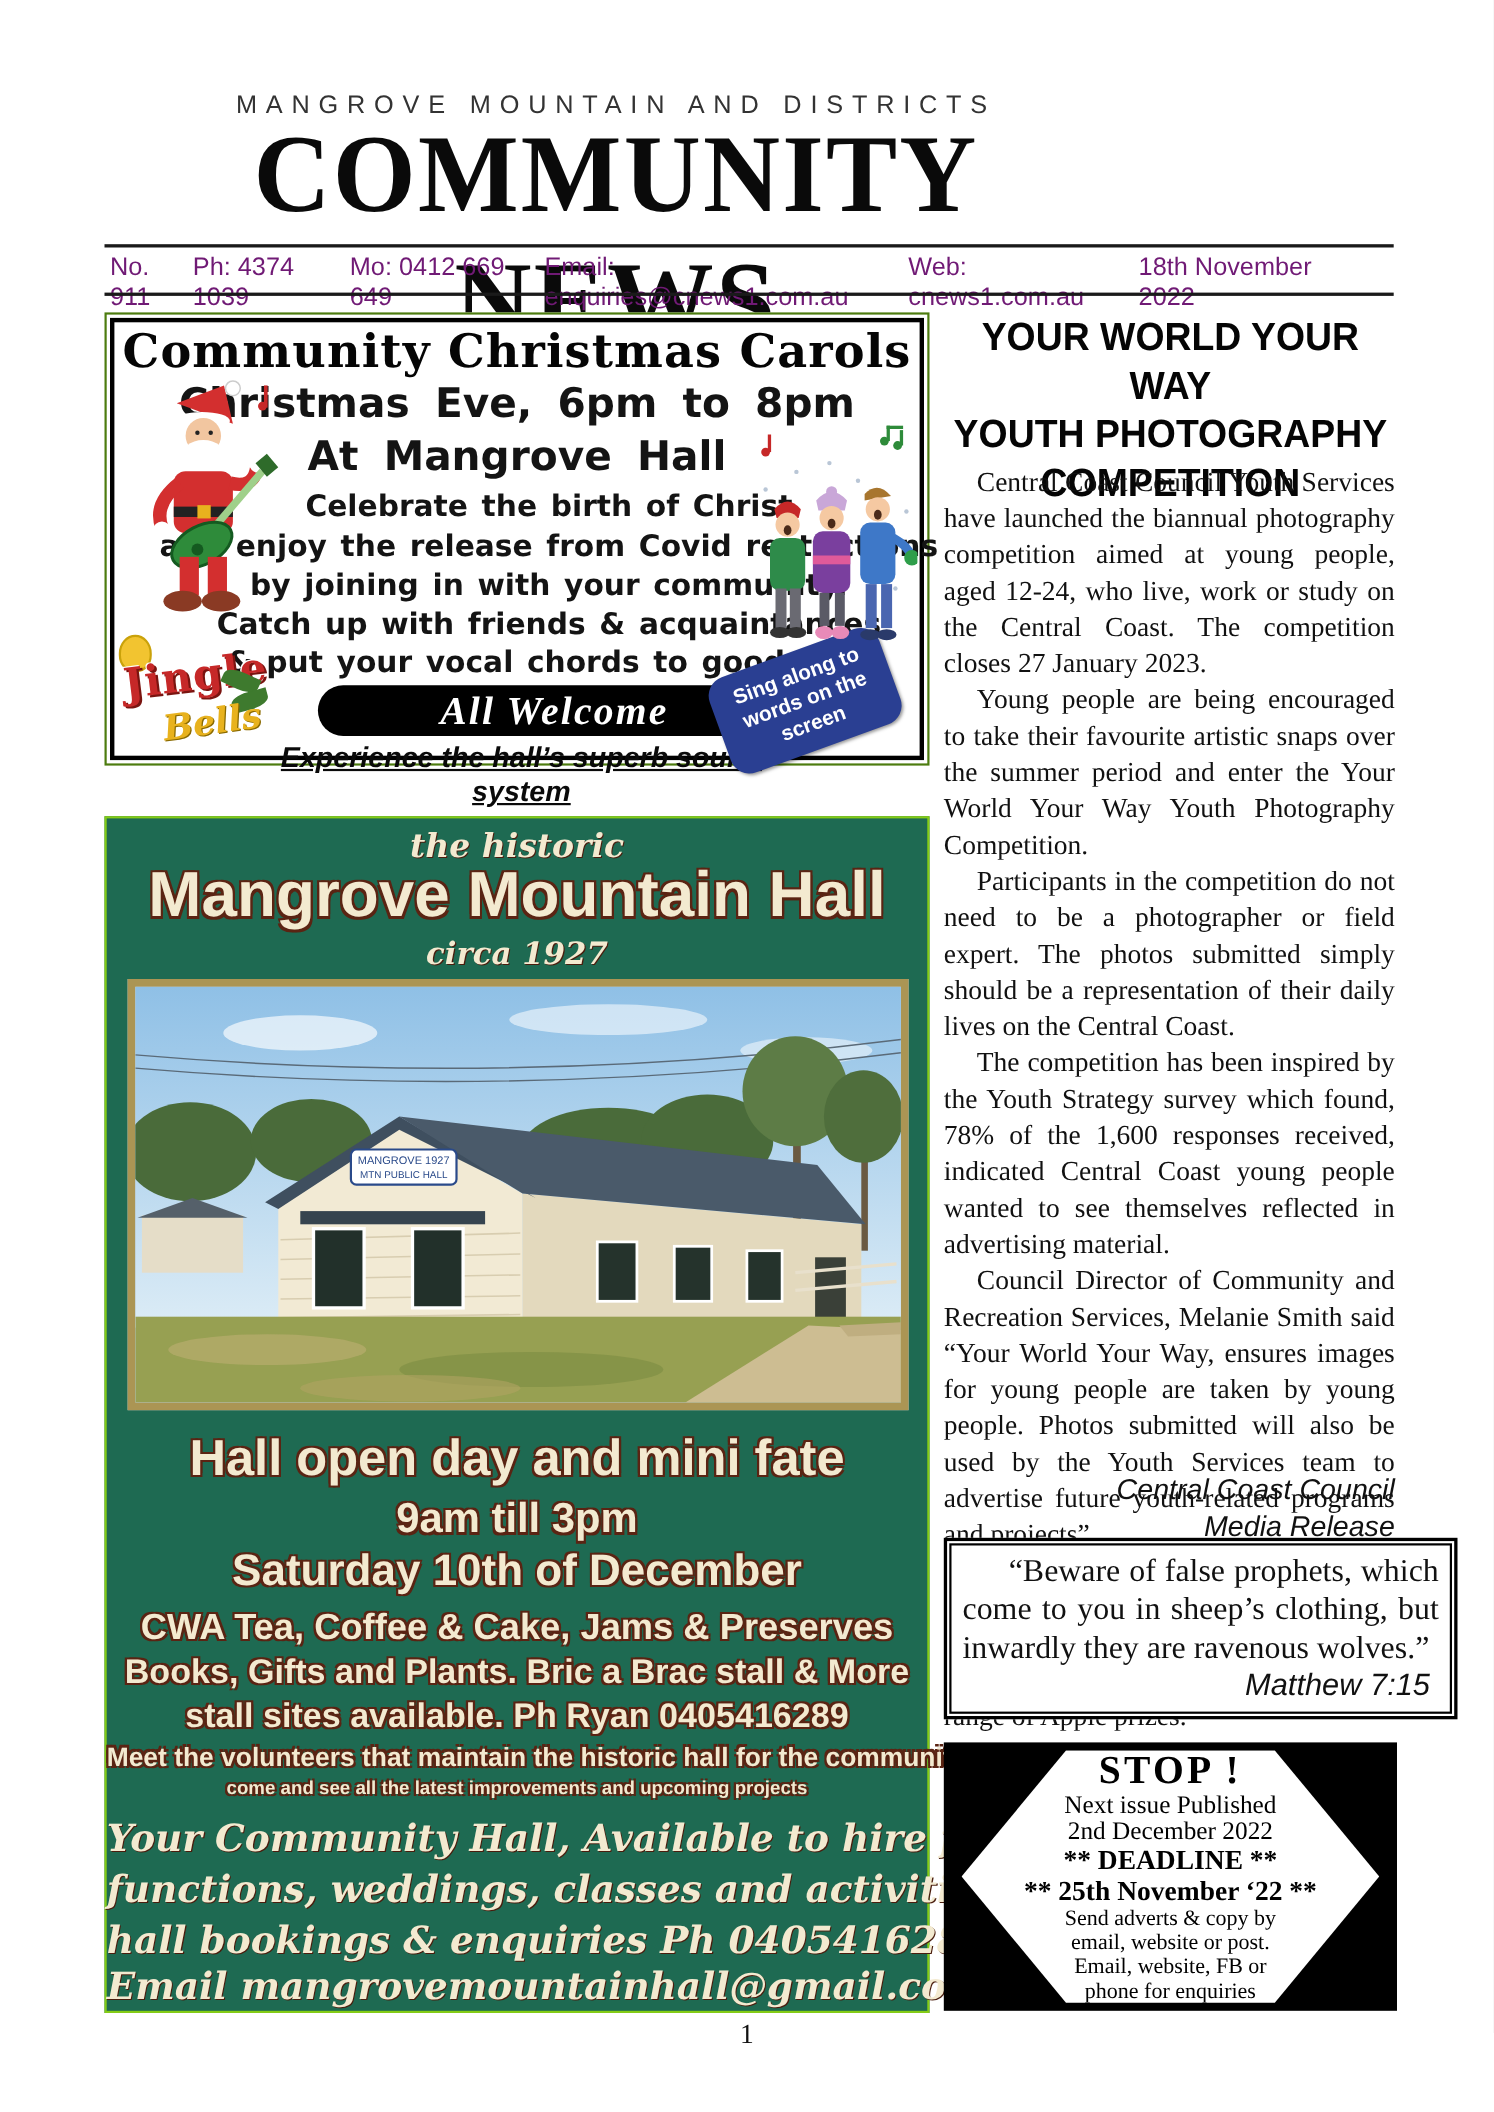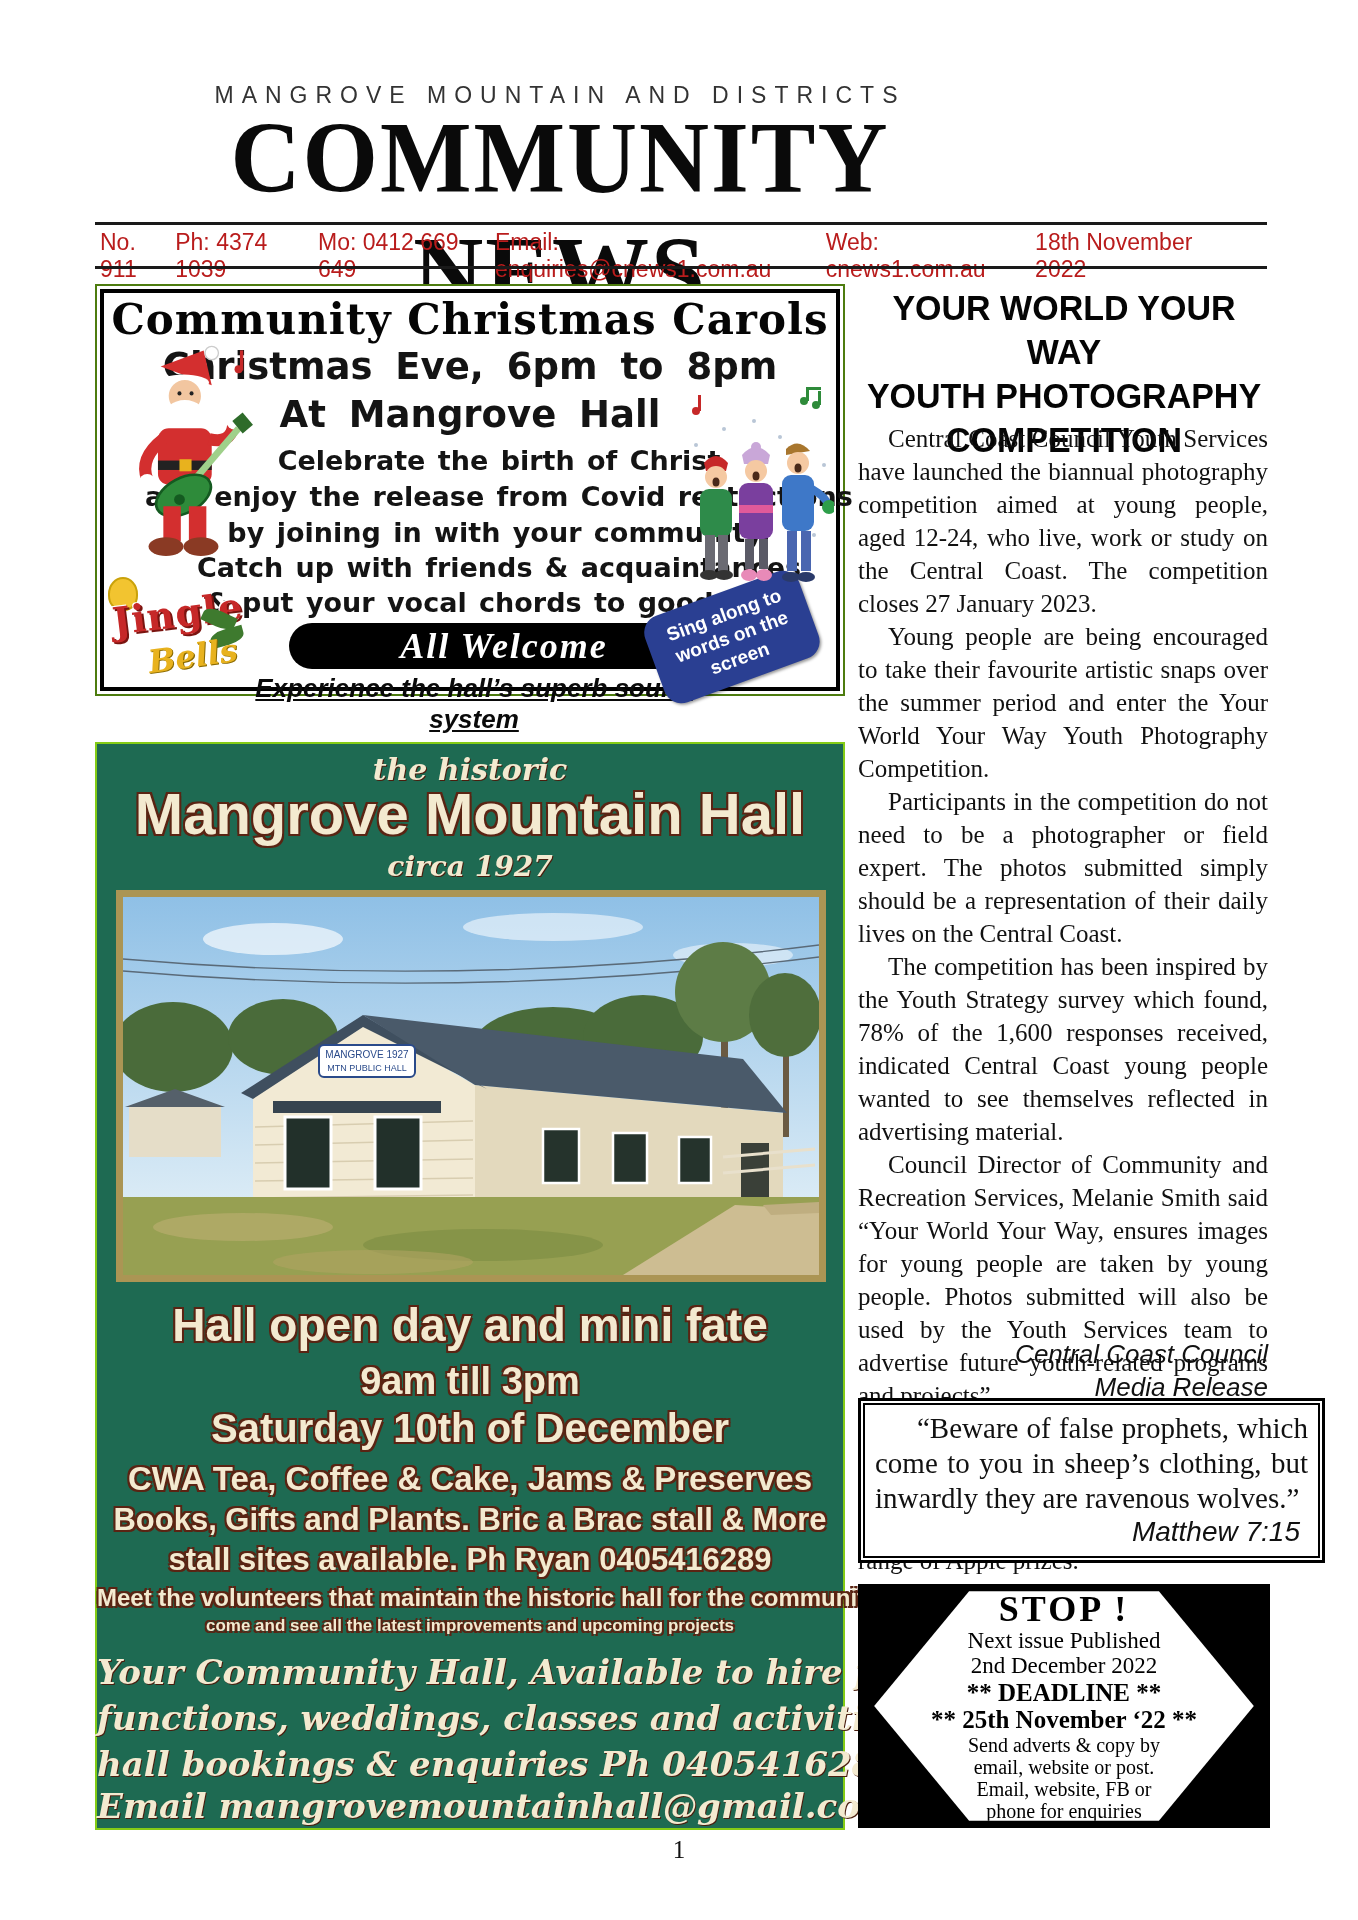--- a/index.html
+++ b/index.html
@@ -8,21 +8,21 @@
   .abs{position:absolute;}
 
   
   .kicker{left:95px;top:82px;width:930px;text-align:center;font-family:"Liberation Sans",sans-serif;
           font-size:23px;letter-spacing:8px;color:#333;}
   .masthead{left:95px;top:100px;width:930px;text-align:center;font-family:"Liberation Serif",serif;
             font-weight:bold;font-size:97px;letter-spacing:2px;color:#0a0a0a;transform:scaleY(1.04);transform-origin:top;}
   .rule1{left:95px;top:222px;width:1172px;height:3px;background:#1a1a1a;}
   .rule2{left:95px;top:266px;width:1172px;height:3px;background:#1a1a1a;}
   .infobar{left:100px;top:229px;width:1140px;display:flex;justify-content:space-between;
-           font-family:"Liberation Sans",sans-serif;font-size:23px;color:#b91c1c;}
+           font-family:"Liberation Sans",sans-serif;font-size:23px;color:#701a75;}
 
   
   .carols-outer{left:95px;top:284px;width:750px;height:412px;border:2px solid #4d7c0f;box-sizing:border-box;padding:3px;background:#fff;}
   .carols-inner{position:relative;width:100%;height:100%;border:4px solid #000;box-sizing:border-box;}
   .carols-title{left:0;top:2px;width:100%;text-align:center;font-family:"DejaVu Serif",serif;
                 font-weight:bold;font-size:42px;letter-spacing:1px;color:#050505;}
   .comic{font-family:"DejaVu Sans",sans-serif;font-weight:bold;color:#141414;white-space:nowrap;}
   .c-line1{left:0;top:52px;width:100%;text-align:center;font-size:37px;word-spacing:10px;}
   .c-line2{left:0;top:100px;width:100%;text-align:center;font-size:37px;word-spacing:10px;}
   .c-b{width:100%;text-align:center;font-size:27px;word-spacing:3px;padding-left:29px;}
@@ -84,21 +84,21 @@
           font-style:italic;font-size:26px;line-height:33px;color:#111;}
 
   .quote-outer{left:858px;top:1398px;width:467px;border:3px solid #000;box-sizing:border-box;padding:2px;background:#fff;}
   .quote-inner{border:2px solid #000;padding:6px 10px 8px 10px;}
   .quote-text{margin:0;font-family:"Liberation Serif",serif;font-size:29px;line-height:35px;text-align:justify;text-indent:42px;}
   .quote-ref{margin:0;font-family:"Liberation Sans",sans-serif;font-style:italic;font-size:28px;text-align:right;padding-right:8px;}
 
   .stop-box{left:858px;top:1584px;width:412px;height:244px;background:#000;}
   .stop-hex{position:absolute;left:2%;top:3%;width:96%;height:94%;background:#fff;
             clip-path:polygon(2% 50%,26% 0%,74% 0%,98% 50%,74% 100%,26% 100%);
-            display:flex;flex-direction:column;text-align:center;
+            display:flex;flex-direction:column;justify-content:center;text-align:center;
             font-family:"Liberation Serif",serif;color:#000;}
   .stop-title{font-size:36px;font-weight:bold;letter-spacing:3px;line-height:1.05;}
   .stop-l{font-size:23px;line-height:1.08;}
   .stop-b{font-size:25px;font-weight:bold;line-height:1.1;}
   .stop-s{font-size:20px;line-height:1.1;}
 
   .page-num{left:0;top:1836px;width:1358px;text-align:center;font-family:"Liberation Serif",serif;font-size:25px;}
 </style>
 </head>
 <body>

